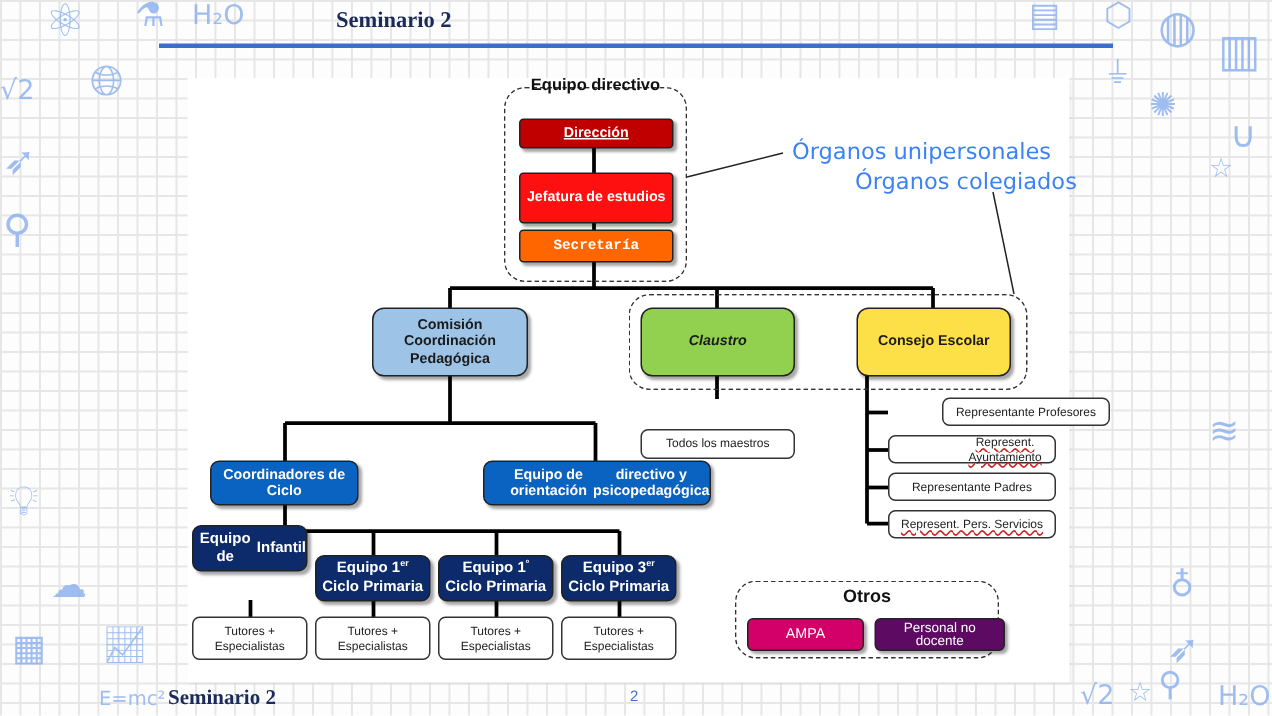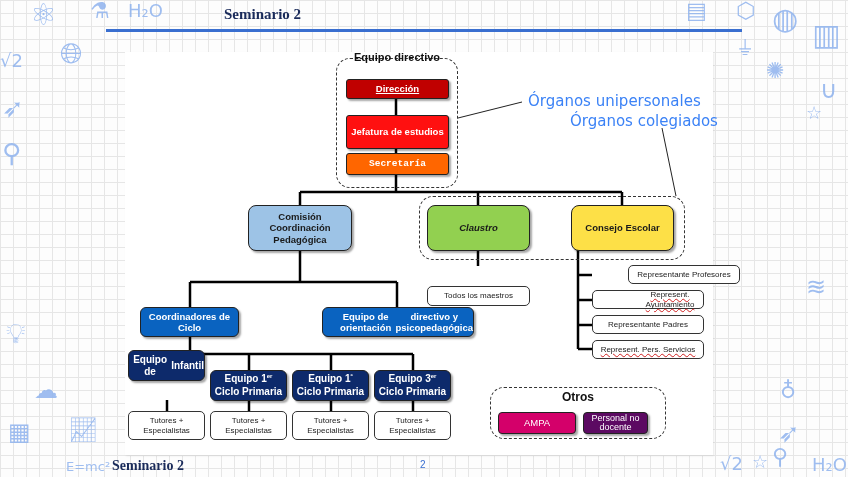--- a/index.html
+++ b/index.html
@@ -236,16 +236,16 @@
 <div class="box white" style="left:374px;top:411px;width:77px;height:29px;flex-direction:column;">
   <span>Tutores +</span>
   <span>Especialistas</span>
 </div>
 
 <div class="dashed" style="left:490px;top:387px;width:176px;height:52px;"></div>
 <div class="group-label" style="left:490px;top:390px;width:176px;font-size:12px;">Otros</div>
 <div class="box magenta" style="left:498px;top:412px;width:78px;height:22px;">
   <span>AMPA</span>
 </div>
-<div class="box purple" style="left:583px;top:412px;width:65px;height:22px;flex-direction:column;font-size:9px;line-height:1.05;">
+<div class="box purple" style="left:583px;top:412px;width:87px;height:22px;flex-direction:column;font-size:9px;line-height:1.05;">
   <span>Personal no</span>
   <span>docente</span>
 </div>
 
 </body></html>

